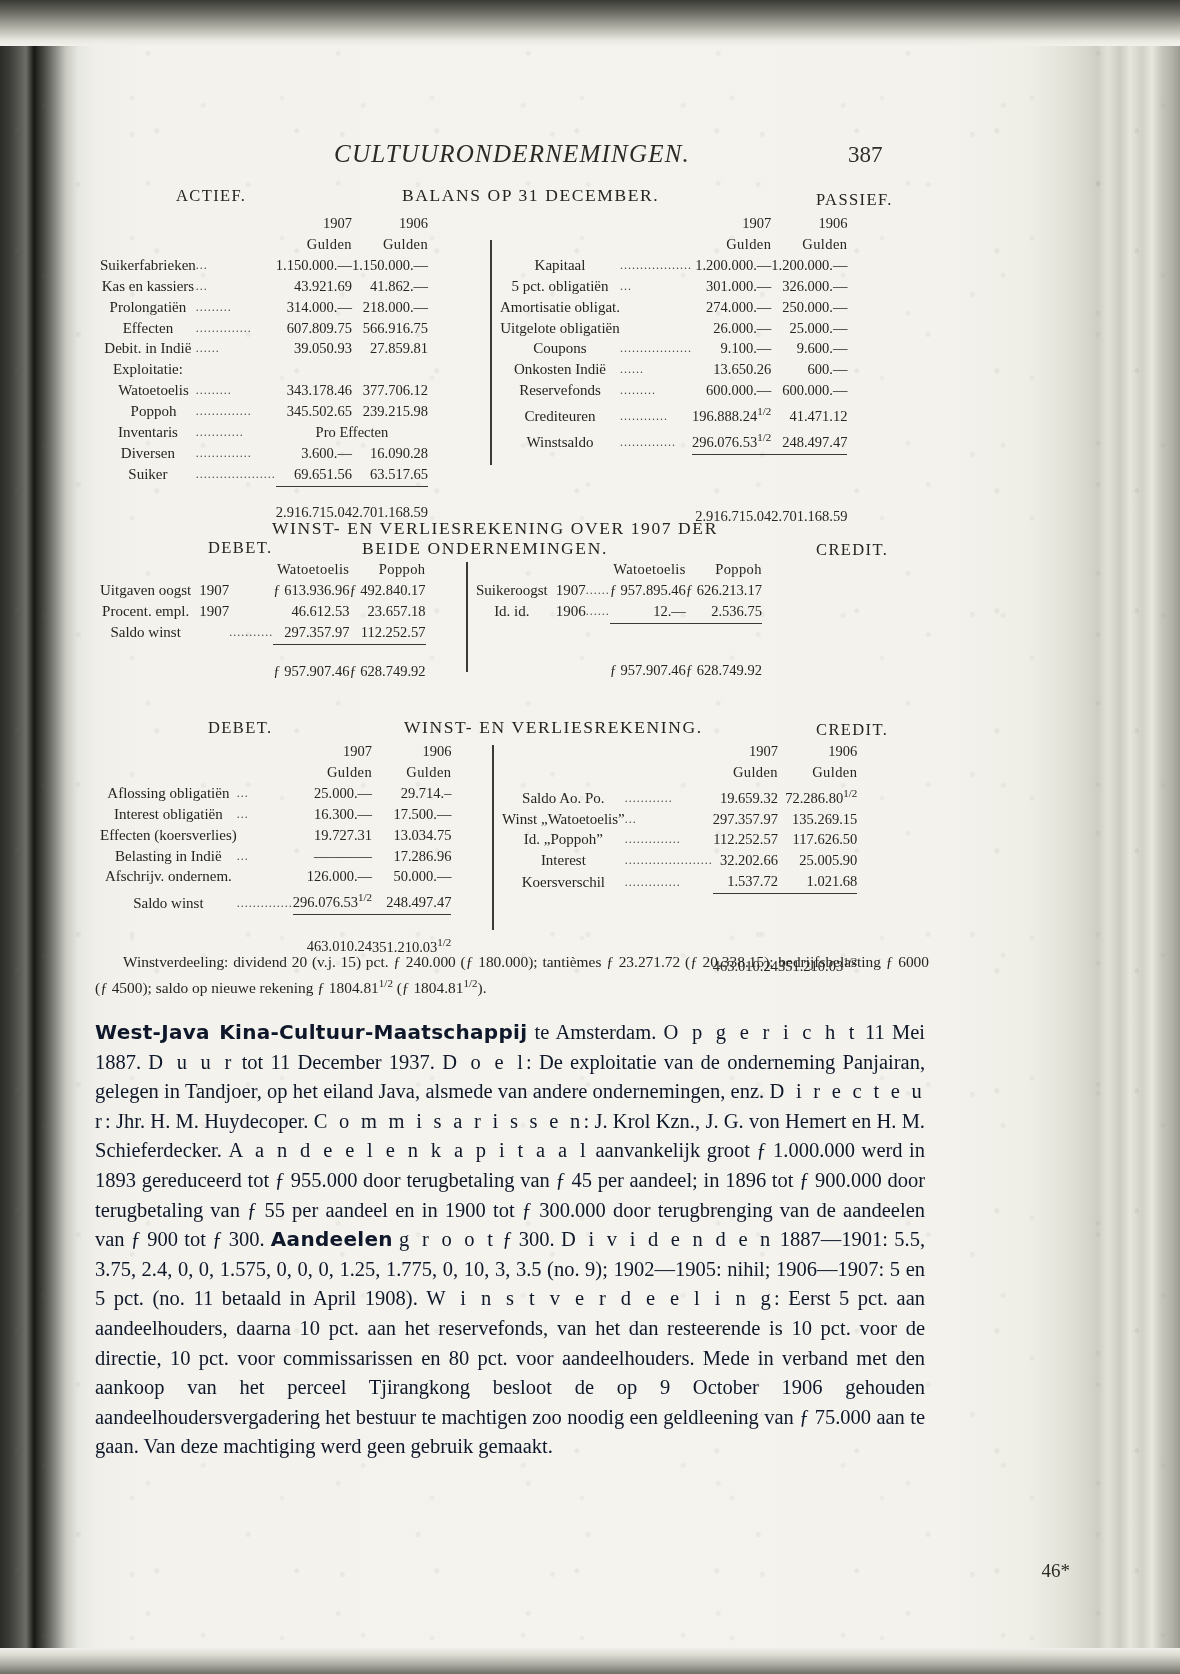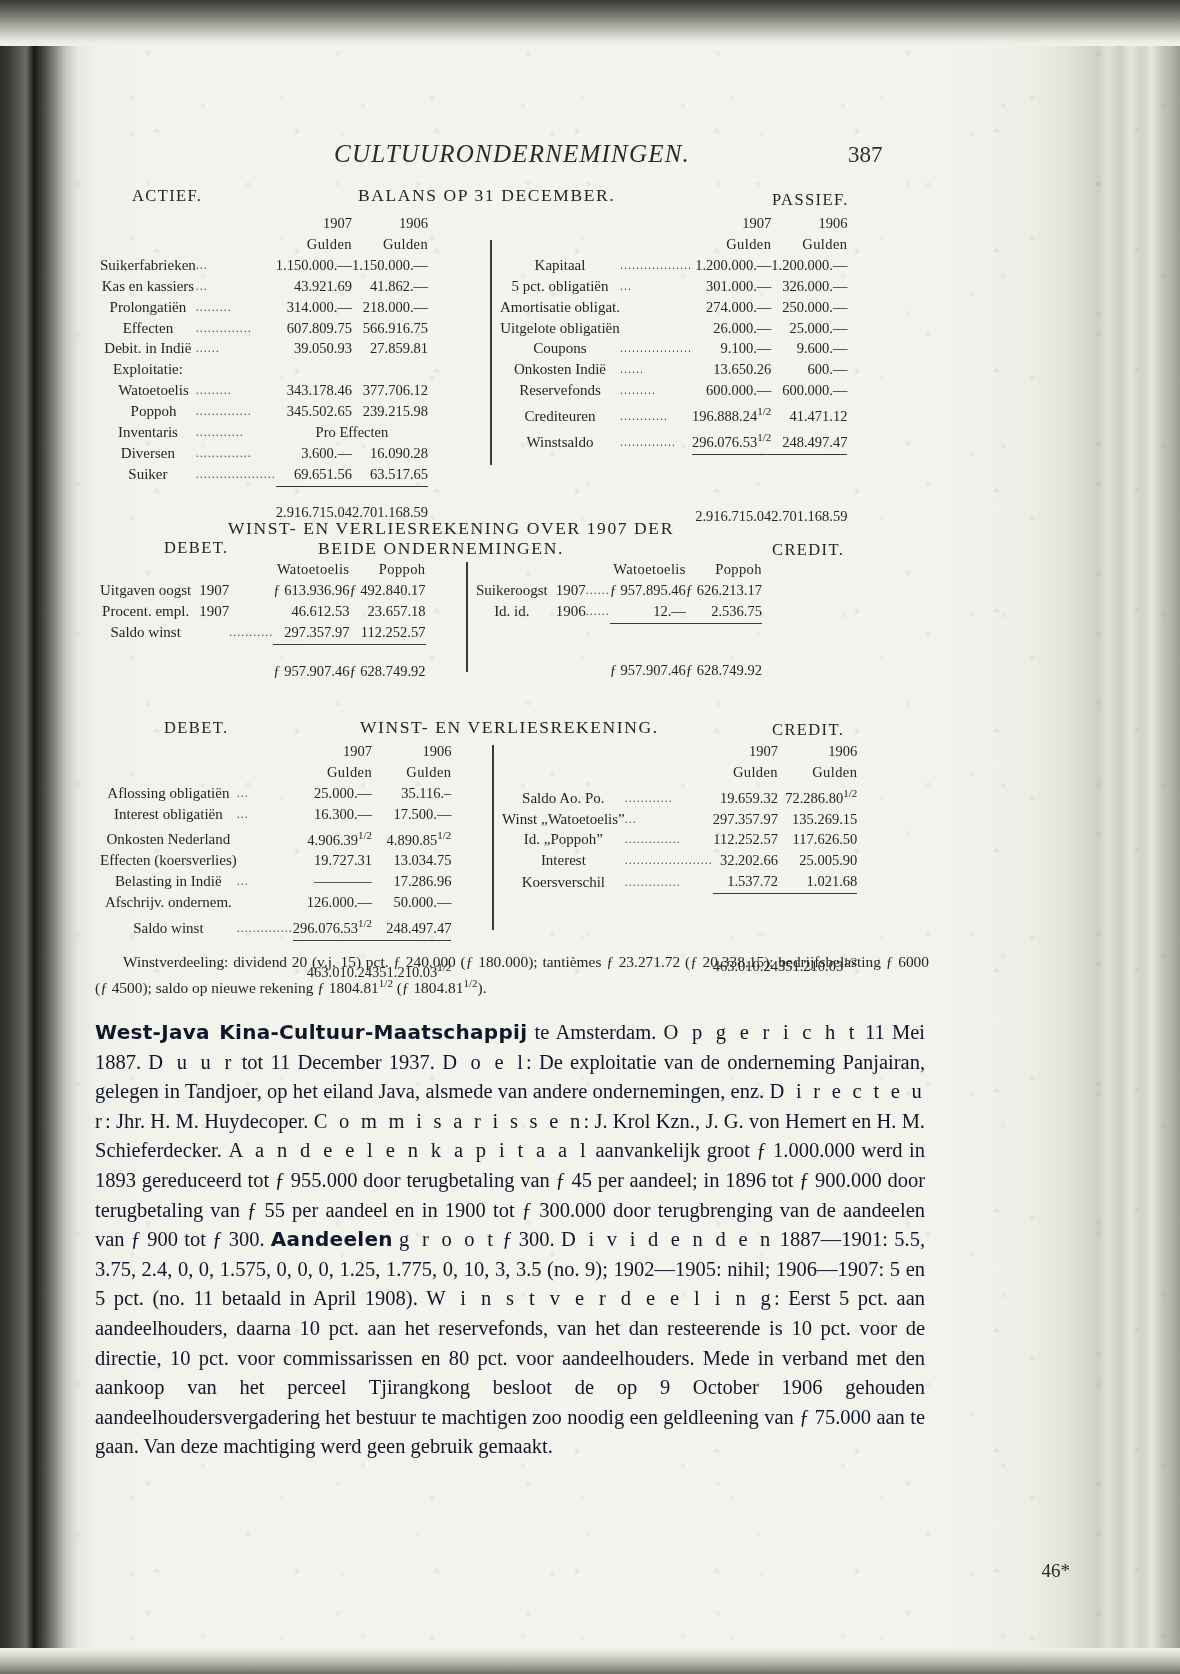--- a/index.html
+++ b/index.html
@@ -45,21 +45,21 @@
 
   
   .doc-title{
     left:232px;top:140px;width:560px;text-align:center;
     font-family:"Liberation Serif",serif;font-style:italic;
     font-size:25px;letter-spacing:1.2px;color:#2c2b26;
   }
   .page-num{left:848px;top:142px;font-size:23px;color:#2f2e29;}
 
   
-  .lbl{font-size:16.5px;letter-spacing:1.4px;color:#26251f;}
+  .lbl{font-size:16.5px;letter-spacing:1.4px;color:#26251f;margin-left:44px;}
   .lbl-big{font-size:17.5px;letter-spacing:1.6px;}
 
   .tbl{position:absolute;font-size:15px;color:#262520;}
   table.fin{border-collapse:collapse;font-size:15px;color:#262520;}
   table.fin td{padding:0 0 1.5px 0;vertical-align:bottom;white-space:nowrap;line-height:19.4px;}
   td.nm{ text-align:center; }
   td.dots{ color:#4a4941; letter-spacing:1px; font-size:12px; padding-left:4px; padding-right:4px;}
   td.v{ text-align:right; padding-left:12px; font-size:14.5px;}
   td.ctr{text-align:center;}
   .yr{text-align:center;font-size:14.5px;}
@@ -416,33 +416,27 @@
             <td class="dots"></td>
         <td class="v guld">Gulden</td>
         <td class="v guld">Gulden</td>
       </tr>
       </tbody>
         <tbody id="wvalg-debet-body">
           <tr>
             <td class="nm">Aflossing obligatiën</td>
             <td class="dots">...</td>
             <td class="v">25.000.—</td>
-            <td class="v">35.116.–</td>
+            <td class="v">29.714.–</td>
           </tr>
           <tr>
             <td class="nm">Interest obligatiën</td>
             <td class="dots">...</td>
             <td class="v">16.300.—</td>
             <td class="v">17.500.—</td>
-          </tr>
-          <tr>
-            <td class="nm">Onkosten Nederland</td>
-            <td class="dots"></td>
-            <td class="v">4.906.39<span class="frac">1/2</span></td>
-            <td class="v">4.890.85<span class="frac">1/2</span></td>
           </tr>
           <tr>
             <td class="nm">Effecten (koersverlies)</td>
             <td class="dots"></td>
             <td class="v">19.727.31</td>
             <td class="v">13.034.75</td>
           </tr>
           <tr>
             <td class="nm">Belasting in Indië</td>
             <td class="dots">...</td>

